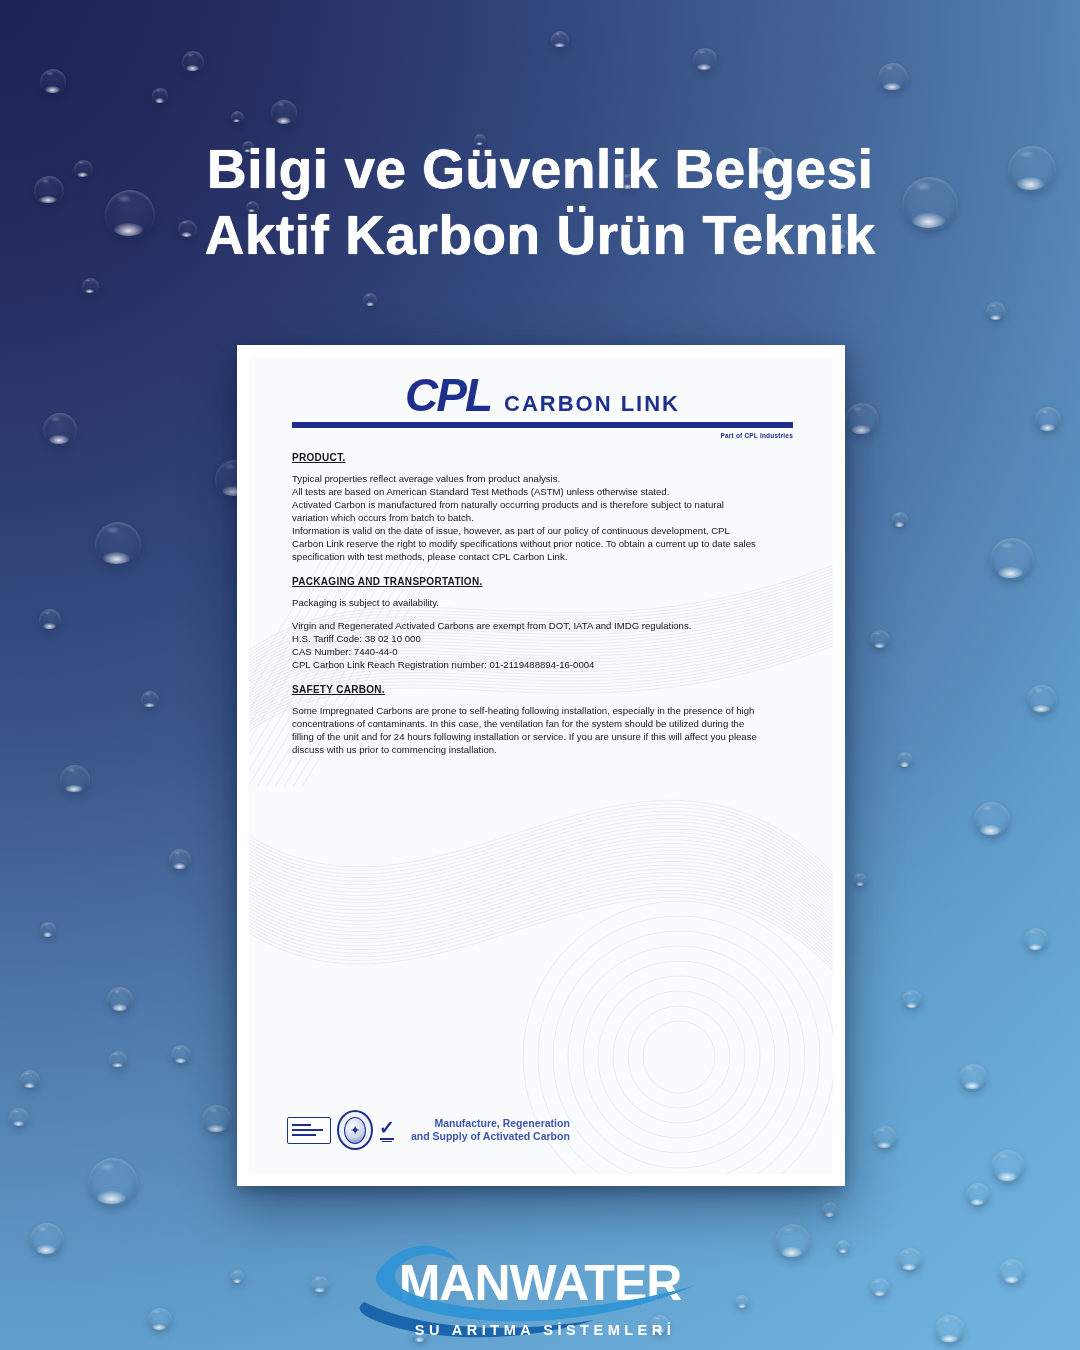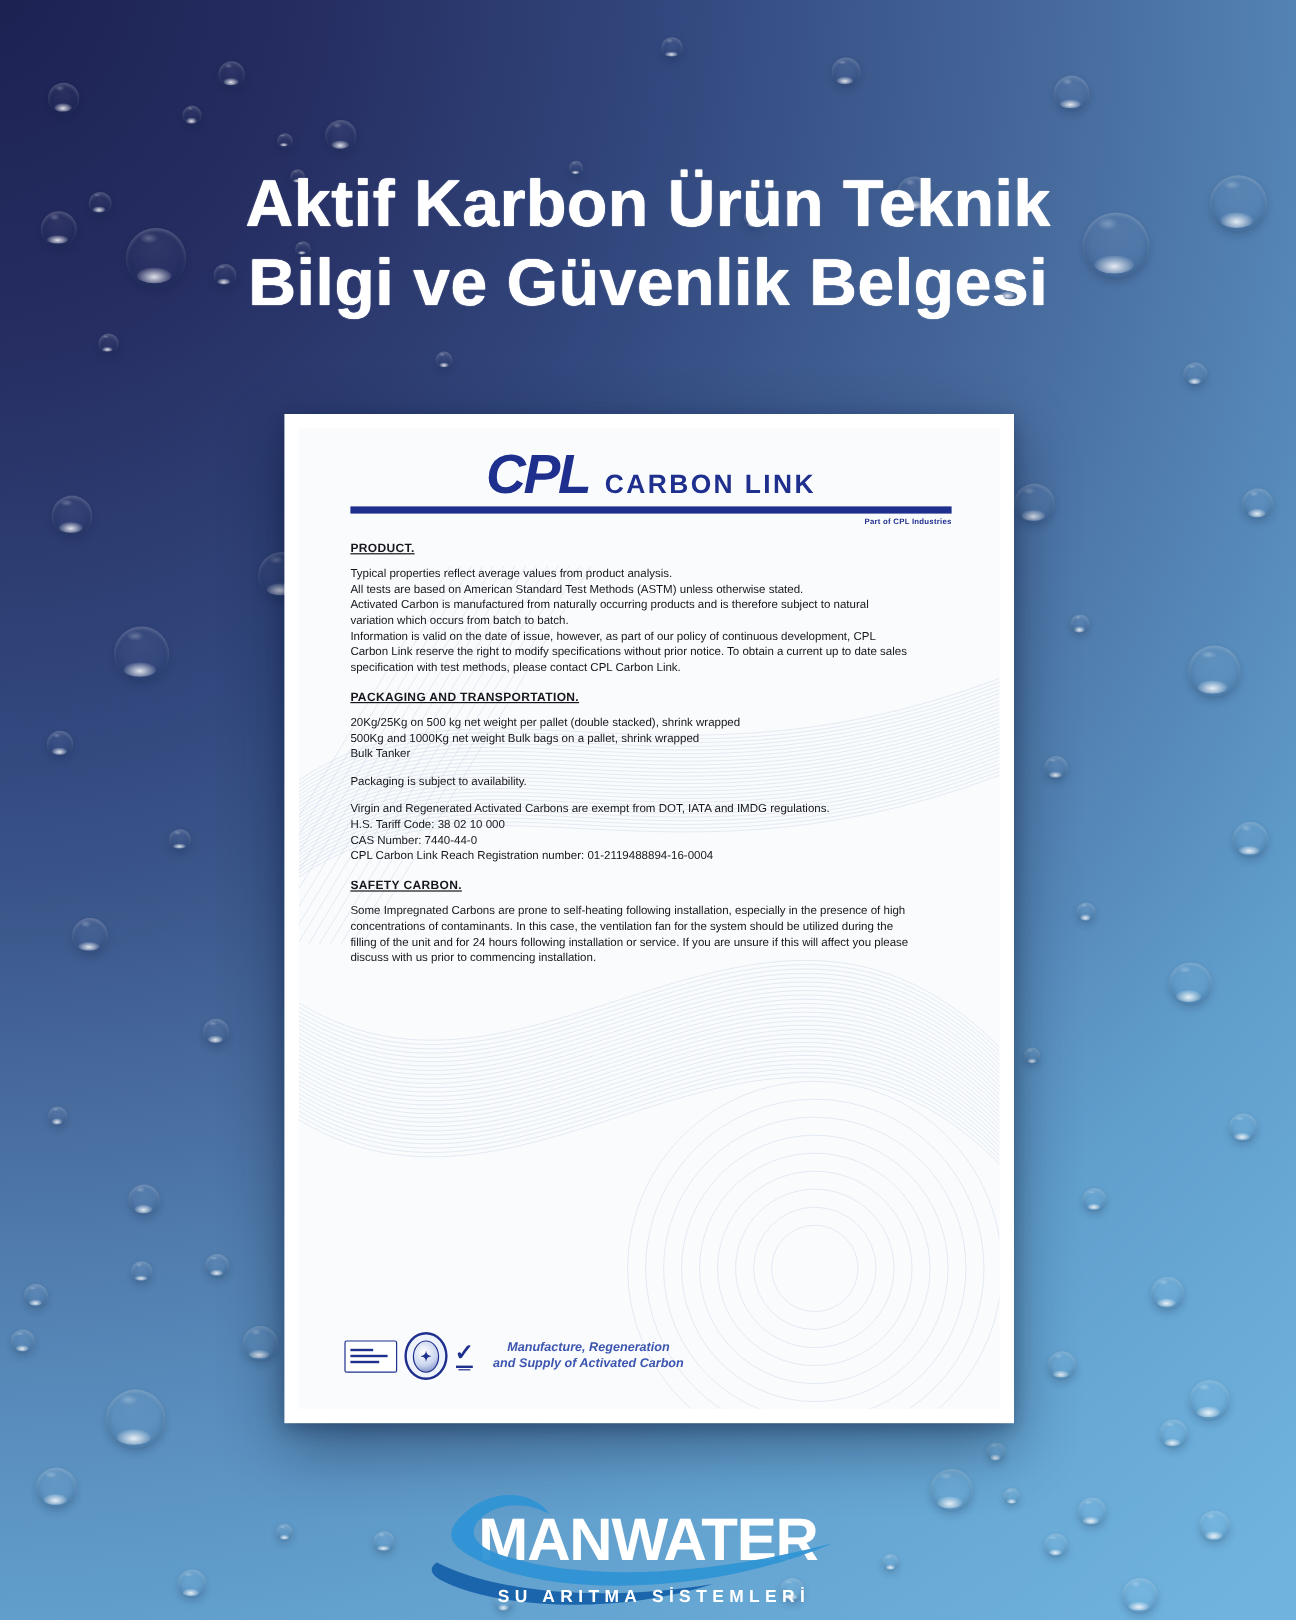--- a/index.html
+++ b/index.html
@@ -115,22 +115,22 @@
   }
   .badge-check .mark{ font-size:19px; font-weight:bold; line-height:19px; }
   .badge-check .bars{ width:14px; height:2px; background:var(--cpl-blue,#1f2f8e); }
   .badge-check .bars2{ width:10px; height:1.6px; background:var(--cpl-blue,#1f2f8e); }
 
   .address{
     flex:1 1 auto; font-size:7.6px; line-height:10.5px;
     color:var(--footer-navy,#1d2a66); white-space:pre-line;
   }
   .doc-tagline{
-    flex:0 0 auto; font-size:10.5px; font-style:italic; font-weight:bold;
-    color:var(--tagline-blue,#3c55af); text-align:center; line-height:13.5px;
+    flex:0 0 auto; font-size:10.5px; font-weight:bold;
+    color:var(--tagline-blue,#3c55af); text-align:right; line-height:13.5px;
     white-space:pre-line;
   }
 
   
   .brand-logo{
     position:absolute; left:50%; top:1236px; transform:translateX(-50%);
     width:396px; height:112px; z-index:3;
   }
   .brand-logo svg{ width:100%; height:100%; overflow:visible; }
   .logo-main{
@@ -211,22 +211,22 @@
       <div class="drop" style="left: 148px; top: 1308px; width: 24px; height: 24px;"></div>
       <div class="drop" style="left: 311px; top: 1276px; width: 18px; height: 18px;"></div>
       <div class="drop" style="left: 412px; top: 1327px; width: 16px; height: 16px;"></div>
       <div class="drop" style="left: 650px; top: 1315px; width: 20px; height: 20px;"></div>
       <div class="drop" style="left: 735px; top: 1295px; width: 14px; height: 14px;"></div>
       <div class="drop" style="left: 363px; top: 293px; width: 14px; height: 14px;"></div>
       <div class="drop" style="left: 474px; top: 134px; width: 12px; height: 12px;"></div>
     </div>
 
   <h1 class="title">
+    <span>Bilgi ve Güvenlik Belgesi</span>
     <span>Aktif Karbon Ürün Teknik</span>
-    <span>Bilgi ve Güvenlik Belgesi</span>
   </h1>
 
   <div class="paper-frame">
     <div class="paper">
 
       <svg id="guilloche" viewBox="0 0 584 817" preserveAspectRatio="none">
           <path d="M -20 308 C 140 178, 300 328, 610 198"></path>
           <path d="M -20 311.1 C 140 181.1, 300 331.1, 610 201.1"></path>
           <path d="M -20 314.2 C 140 184.2, 300 334.2, 610 204.2"></path>
           <path d="M -20 317.3 C 140 187.3, 300 337.3, 610 207.3"></path>
@@ -321,23 +321,20 @@
 All tests are based on American Standard Test Methods (ASTM) unless otherwise stated.
 Activated Carbon is manufactured from naturally occurring products and is therefore subject to natural
 variation which occurs from batch to batch.
 Information is valid on the date of issue, however, as part of our policy of continuous development, CPL
 Carbon Link reserve the right to modify specifications without prior notice.  To obtain a current up to date sales
 specification with test methods, please contact CPL Carbon Link.</div>
         </div>
 
         <div class="doc-section">
           <div class="doc-heading">PACKAGING AND TRANSPORTATION.</div>
-          <div class="doc-block">20Kg/25Kg on 500 kg net weight per pallet (double stacked), shrink wrapped
-500Kg and 1000Kg net weight Bulk bags on a pallet, shrink wrapped
-Bulk Tanker</div>
           <div class="doc-block">Packaging is subject to availability.</div>
           <div class="doc-block">Virgin and Regenerated Activated Carbons are exempt from DOT, IATA and IMDG regulations.
 H.S. Tariff Code: 38 02 10 000
 CAS Number: 7440-44-0
 CPL Carbon Link Reach Registration number: 01-2119488894-16-0004</div>
         </div>
 
         <div class="doc-section">
           <div class="doc-heading">SAFETY CARBON.</div>
           <div class="doc-block">Some Impregnated Carbons are prone to self-heating following installation, especially in the presence of high

